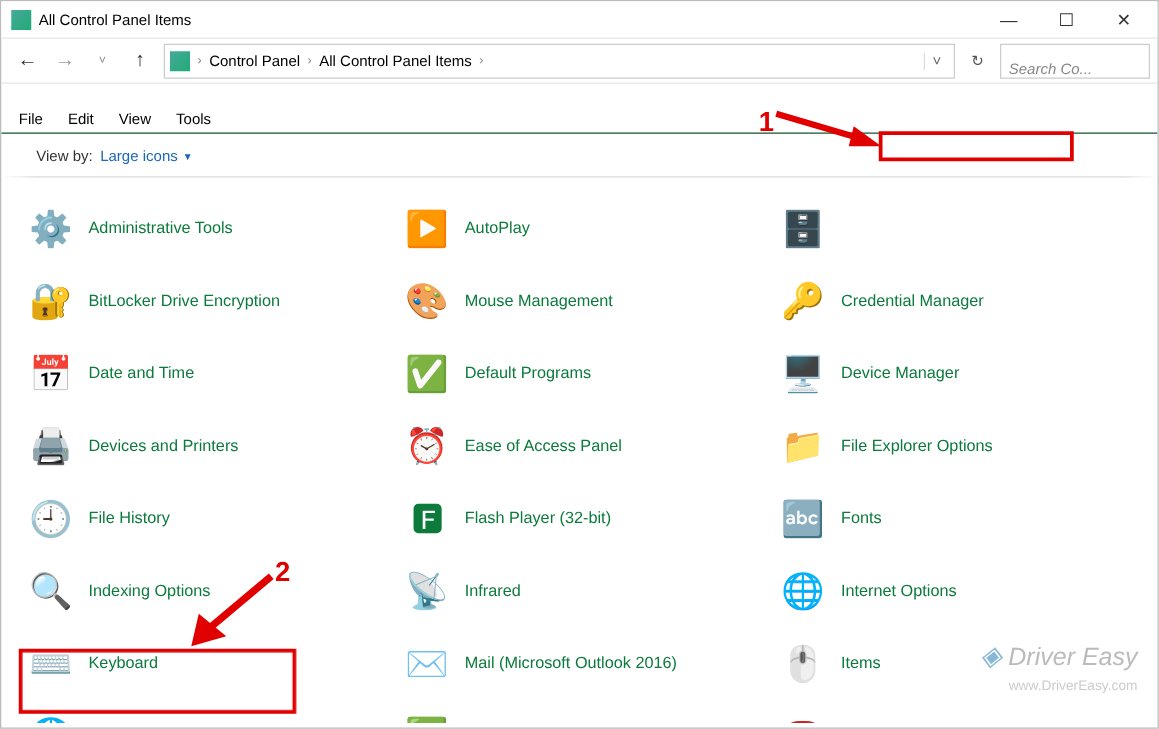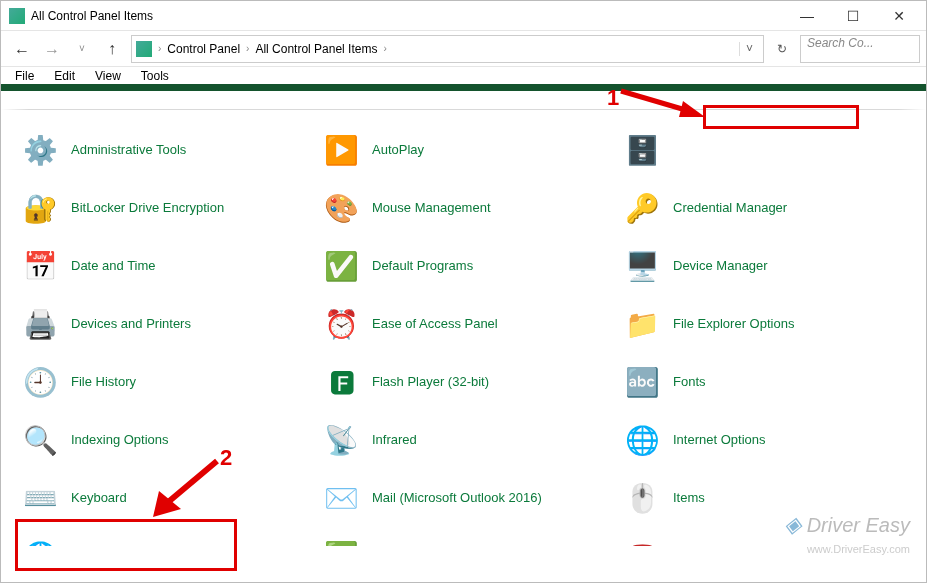--- a/index.html
+++ b/index.html
@@ -13,23 +13,23 @@
 .navbar { display: flex; align-items: center; height: 36px; padding: 0 6px; border-bottom: 1px solid #e5e5e5; }
 .nav-btn { width: 30px; height: 30px; display: flex; align-items: center; justify-content: center; color: #999; font-size: 16px; cursor: pointer; }
 .nav-btn.enabled { color: #333; }
 .addrbar { flex: 1; display: flex; align-items: center; border: 1px solid #ccc; height: 28px; margin: 0 4px; padding: 0 4px; }
 .addrbar .addr-icon { width: 16px; height: 16px; background: linear-gradient(135deg,#4a9 0%,#2a7 100%); margin-right: 4px; }
 .addrbar .crumb { padding: 0 4px; cursor: pointer; color: #000; }
 .addrbar .sep { color: #888; font-size: 10px; padding: 0 2px; }
 .addrbar .spacer { flex: 1; }
 .addrbar .drop { color: #666; padding: 0 6px; border-left: 1px solid #ddd; cursor: pointer; }
 .refresh-btn { width: 28px; height: 28px; display: flex; align-items: center; justify-content: center; color: #555; cursor: pointer; }
-.searchbox { width: 120px; height: 28px; border: 1px solid #ccc; display: flex; align-items: flex-start; padding: 0 6px; color: #888; font-style: italic; margin-left: 4px; }
-
-.menubar { display: flex; align-items: center; height: 24px; padding: 0 4px; border-bottom: 7px solid #14532d; }
+.searchbox { width: 120px; height: 28px; border: 1px solid #ccc; display: flex; align-items: flex-end; padding: 0 6px; color: #888; font-style: italic; margin-left: 4px; }
+
+.menubar { display: flex; align-items: center; height: 24px; padding: 0 4px; border-bottom: 1px solid #14532d; margin-top: 16px; }
 .menubar span { padding: 0 10px; cursor: pointer; }
 
 .subhead { display: flex; align-items: center; padding: 10px 22px 2px 22px; }
 .subhead .heading { color: #1a66b8; font-size: 14px; flex: 1; }
 .viewby { display: flex; align-items: center; font-size: 12px; padding: 1px 6px; }
 .viewby .lbl { color: #333; margin-right: 6px; }
 .viewby .val { color: #1a66b8; margin-right: 4px; }
 .viewby .tri { color: #1a66b8; font-size: 8px; }
 
 .divider { height: 1px; background: linear-gradient(to right, rgba(0,0,0,0) 0%, rgba(0,0,0,0.15) 3%, rgba(0,0,0,0.15) 97%, rgba(0,0,0,0) 100%); margin: 6px 0 0 0; }
@@ -84,20 +84,25 @@
 </div>
 
 <div class="menubar">
   <span>File</span>
   <span>Edit</span>
   <span>View</span>
   <span>Tools</span>
 </div>
 
 <div class="subhead">
+  <div class="viewby">
+    <span class="lbl">View by:</span>
+    <span class="val">Large icons</span>
+    <span class="tri">▼</span>
+  </div>
 </div>
 <div class="divider"></div>
 
 <div class="content">
   <div class="grid" id="cp-grid">
       <div class="item">
         <div class="icon" style="font-size: 28px;">⚙️</div>
         <div class="label">Administrative Tools</div>
       </div>
       <div class="item">

